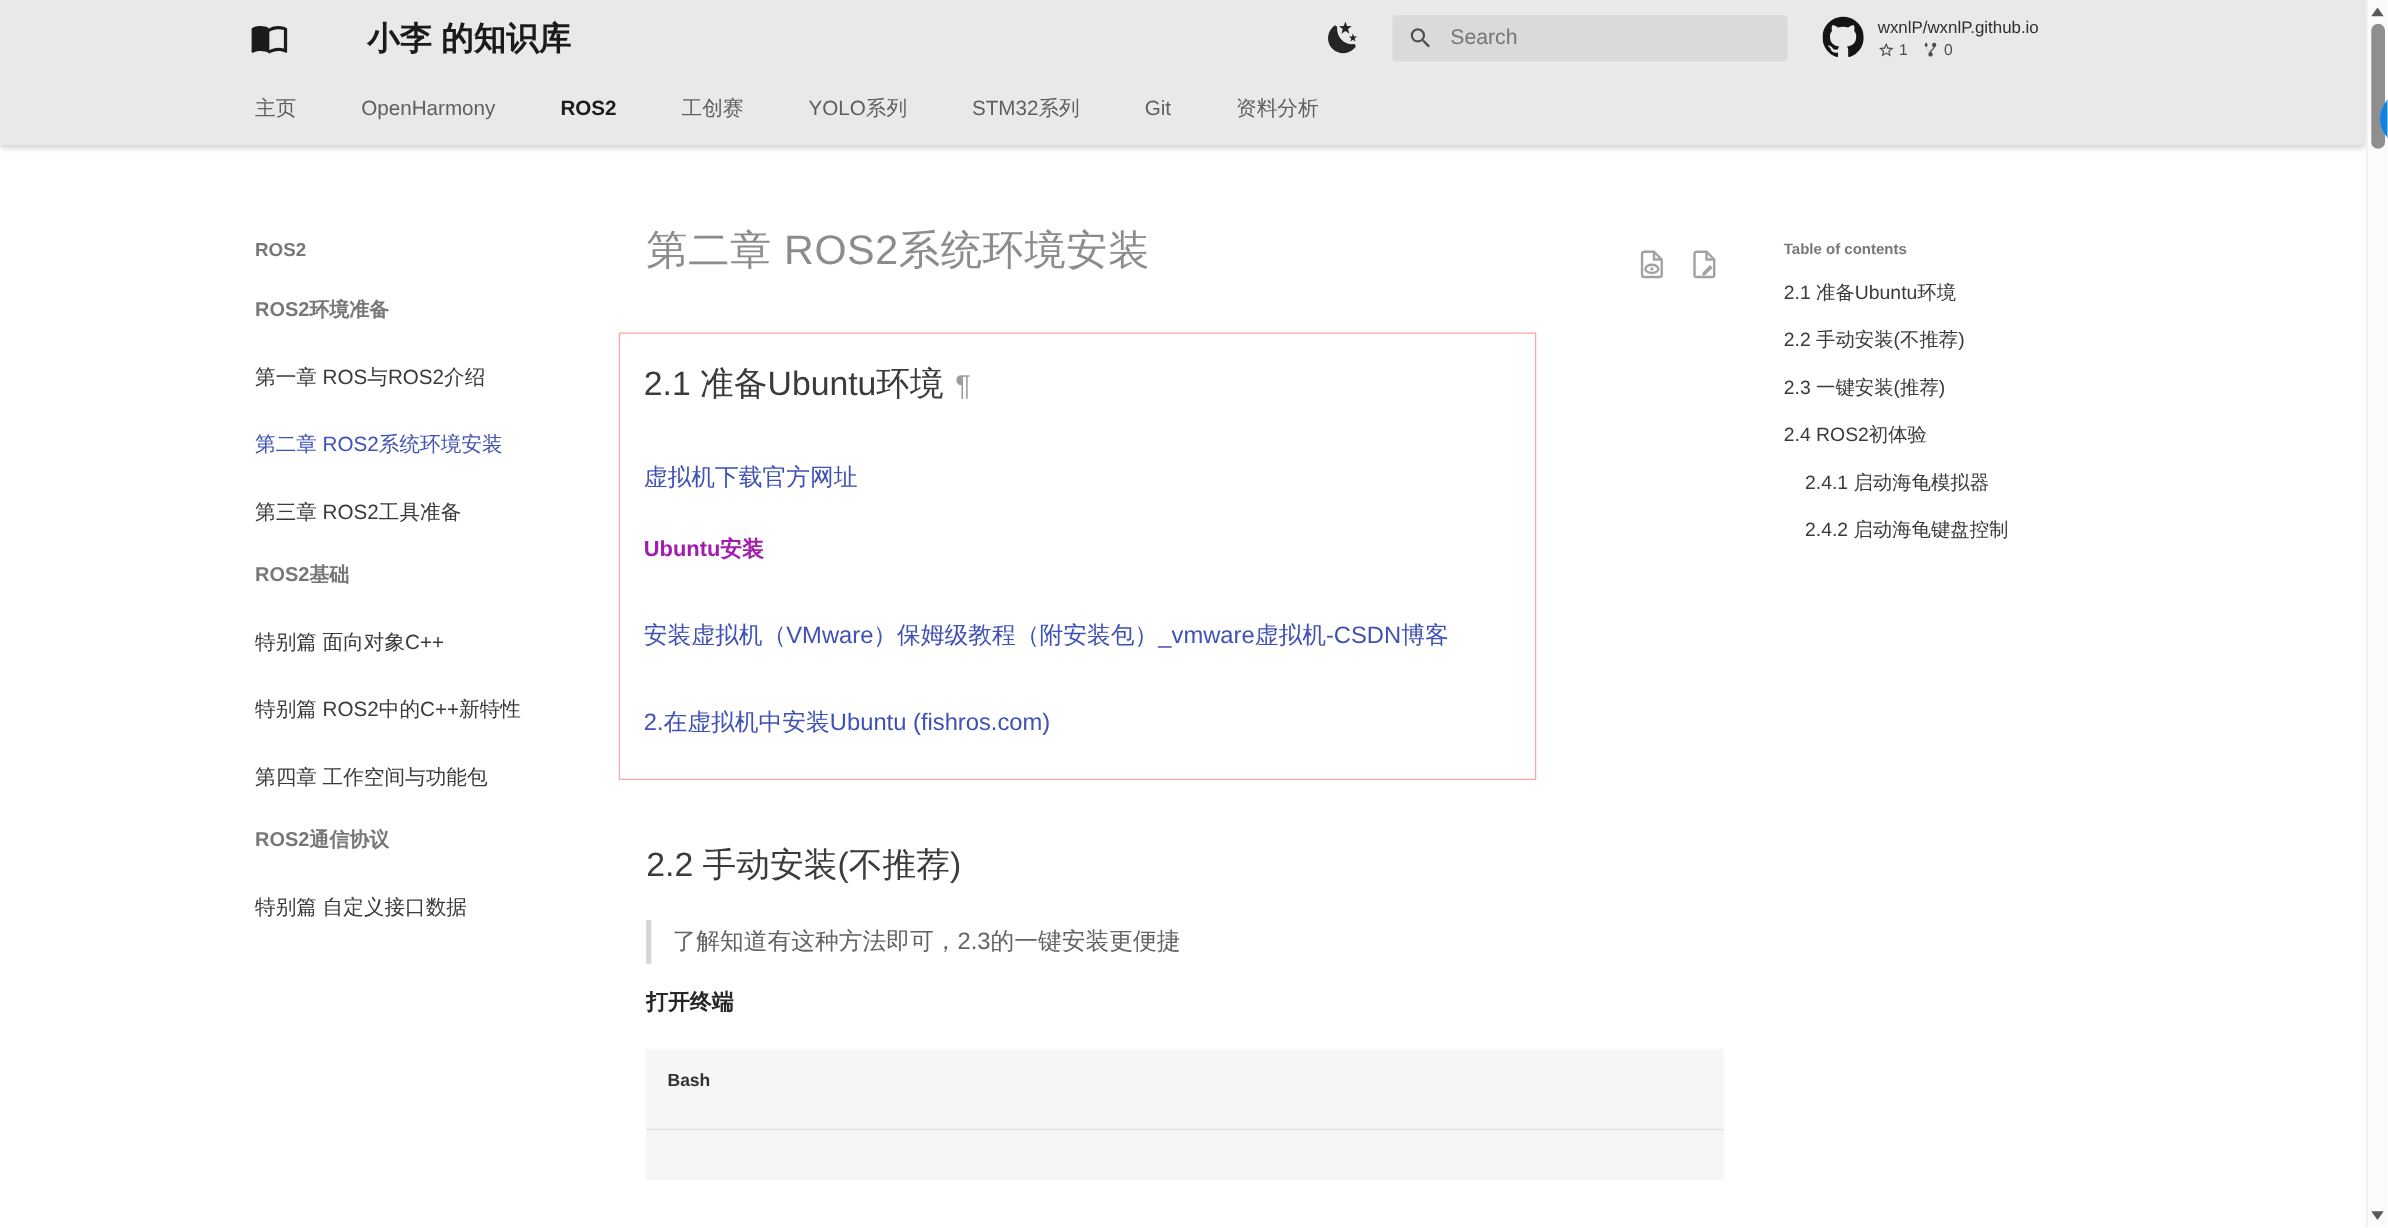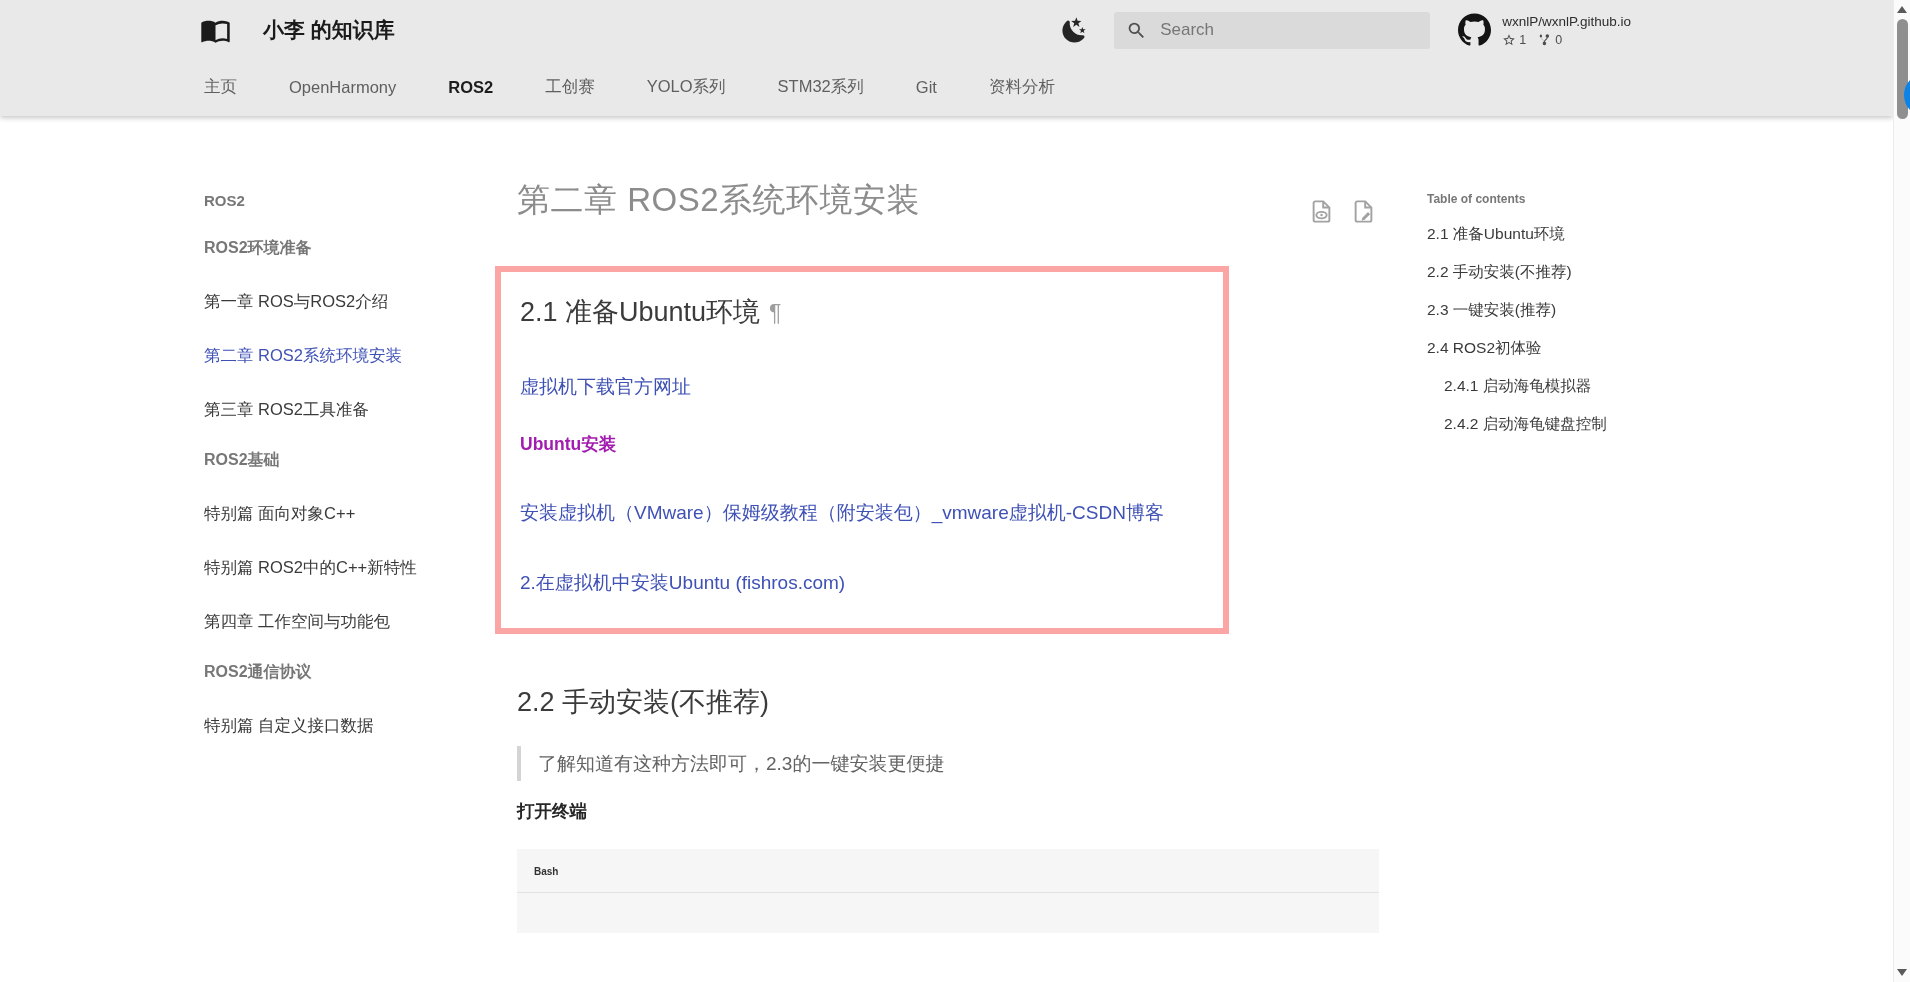--- a/index.html
+++ b/index.html
@@ -6,21 +6,21 @@
   html,body { width:1910px; height:982px; overflow:hidden; background:#fff;
               font-family:"Liberation Sans", sans-serif; }
   .page { position:relative; width:1910px; height:982px; overflow:hidden; }
 
   
   .header { position:absolute; top:0; left:0; width:1893px; height:116px;
             background:#e9e9e9; box-shadow:0 2px 5px rgba(0,0,0,.22); z-index:5; }
   .header-top { display:flex; align-items:center; height:60px; padding:0 262px 0 200px; }
   .logo { width:31px; height:31px; color:#1b1b1b; flex:none; }
   .logo svg { width:100%; height:100%; display:block; }
-  .site-title { margin-left:32px; font-size:21px; font-weight:bold; color:#1b1b1b; white-space:nowrap; }
+  .site-title { margin-left:63px; font-size:26px; font-weight:bold; color:#1b1b1b; white-space:nowrap; }
   .spacer { flex:1; }
   .moon-btn { width:29px; height:29px; color:#252525; margin-right:25px; cursor:pointer; flex:none; }
   .moon-btn svg { width:100%; height:100%; display:block; }
   .searchbar { width:316px; height:37px; background:#dadada; border-radius:3px;
                display:flex; align-items:center; padding:0 12px; flex:none; }
   .search-ic { width:21px; height:21px; color:#4f4f4f; margin-right:13px; flex:none; }
   .search-ic svg { width:100%; height:100%; display:block; }
   .searchbar input { border:none; background:transparent; outline:none; width:100%;
                      font-size:17px; color:#333; font-family:inherit; }
   .searchbar input::placeholder { color:#767676; opacity:1; }
@@ -47,31 +47,31 @@
 
   
   .main { position:absolute; left:517px; top:178px; width:862px; }
   .doc-actions { position:absolute; right:2px; top:20px; display:flex; gap:15px; }
   .doc-action { width:27px; height:27px; color:#a2a2a2; cursor:pointer; }
   .doc-action svg { width:100%; height:100%; display:block; }
   .page-title { font-size:33px; font-weight:400; color:#8c8c8c; letter-spacing:.5px; }
   .quote { margin-top:37px; border-left:4px solid #d4d4d4; padding:3px 10px 3px 17px;
            font-size:19px; color:#636363; line-height:1.55; }
   .redbox { margin-top:43px; margin-left:-22px; width:734px;
-            border:6px solid #fca5a5; padding:22px 20px 32px 19px; }
+            border:1px solid #fca5a5; padding:22px 20px 32px 19px; }
   .h2 { font-size:27px; font-weight:400; color:#3b3b3b; }
   .anchor { color:#9e9e9e; font-size:23px; margin-left:9px; cursor:pointer; }
   .doc-link { display:block; font-size:19px; color:#3f51b5; margin-top:44px; cursor:pointer;
               text-decoration:none; width:fit-content; }
   .bold-line { font-size:17.5px; font-weight:bold; color:#a21caf; margin-top:32px; }
   .sec22 { margin-top:50px; }
   .quote2 { margin-top:26px; }
   .para-bold { margin-top:18px; font-size:17.5px; font-weight:bold; color:#262626; }
   .codeblock { margin-top:26px; background:#f6f6f6; width:862px; }
-  .code-header { padding:17px 17px 15px; font-size:10px; font-weight:bold; color:#333;
+  .code-header { padding:17px 17px 31px; font-size:14px; font-weight:bold; color:#333;
                  border-bottom:1px solid #e2e2e2; }
   .code-body { position:relative; padding:19px 17px 21px;
                font-family:"DejaVu Sans Mono", monospace; font-size:15.5px; color:#37474f; }
 
   
   .toc { position:absolute; left:1427px; top:192px; width:250px; }
   .toc-title { font-size:12px; font-weight:bold; color:#777; margin-bottom:18px; }
   .toc-item { font-size:15.5px; color:#3a3a3a; margin-bottom:17px; cursor:pointer; white-space:nowrap; }
   .toc-item.sub { padding-left:17px; }
 

